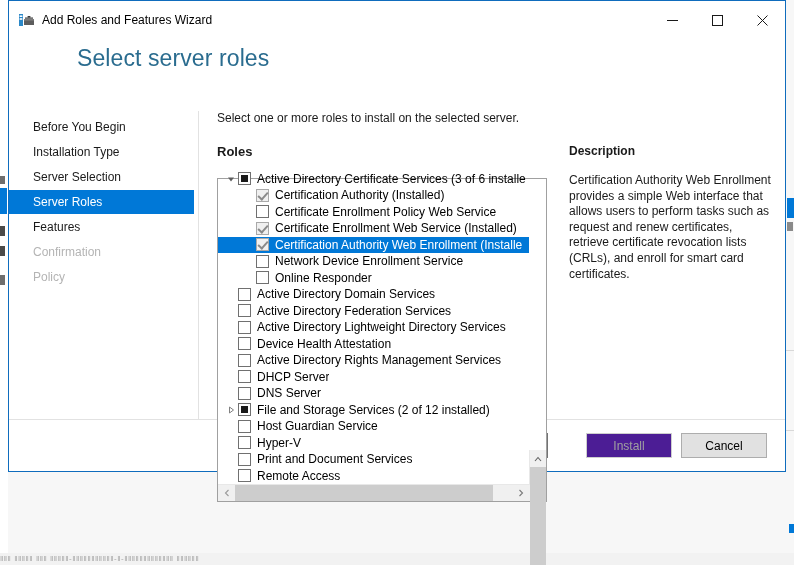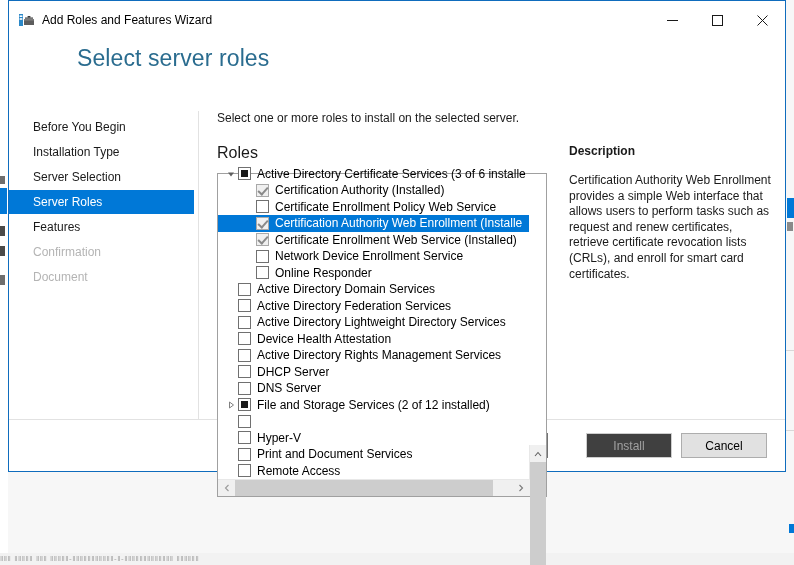--- a/index.html
+++ b/index.html
@@ -127,21 +127,21 @@
   
   #center {
     flex: 1 1 auto; min-width: 0;
     padding: 0 10px 0 18px;
     display: flex; flex-direction: column;
   }
   #instruction {
     font-size: 12px; color: #1a1a1a; margin-bottom: 19px;
   }
   #roles-label {
-    font-size: 16px; color: #1a1a1a; font-weight: normal; margin-bottom: 11px;
+    font-size: 13px; color: #1a1a1a; font-weight: bold; margin-bottom: 19px;
   }
 
   #roles-box {
     border: 1px solid #a0a0a0;
     background: #ffffff;
     height: 324px;
     position: relative;
     display: flex; flex-direction: column;
   }
   #roles-scrollarea {
@@ -252,21 +252,21 @@
   .btn {
     min-width: 86px; height: 25px;
     border: 1px solid #adadad;
     background: #e1e1e1;
     font-size: 12px; color: #000000;
     display: inline-flex; align-items: center; justify-content: center;
     font-family: "Liberation Sans", sans-serif;
     padding: 0 10px;
   }
   .btn.default { border: 2px solid #737373; background: #e1e1e1; }
-  .btn.disabled { color: #a0a0a0; border-color: #cecece; background: #404040; }
+  .btn.disabled { color: #a0a0a0; border-color: #cecece; background: #4c1d95; }
   .btn-gap { width: 20px; }
 </style>
 </head>
 <body>
 
 <div id="desktop">
   <div class="bg-strip-left"></div>
   <div class="bg-accent" style="left:0px; top:188px; width:7px; height:26px;"></div>
   <div class="bg-tile" style="left:0px; top:176px; width:5px; height:8px; background:#6e6e6e;"></div>
   <div class="bg-tile" style="left:0px; top:226px; width:5px; height:10px; background:#4a4a4a;"></div>
@@ -324,21 +324,21 @@
 
   <div id="body">
 
     <div id="nav">
         <div class="nav-item"><span>Before You Begin</span></div>
         <div class="nav-item"><span>Installation Type</span></div>
         <div class="nav-item"><span>Server Selection</span></div>
         <div class="nav-item active"><span>Server Roles</span></div>
         <div class="nav-item"><span>Features</span></div>
         <div class="nav-item disabled"><span>Confirmation</span></div>
-        <div class="nav-item disabled"><span>Document</span></div>
+        <div class="nav-item disabled"><span>Policy</span></div>
       </div>
 
     <div id="center">
       <div id="instruction">Select one or more roles to install on the selected server.</div>
       <div id="roles-label">Roles</div>
 
       <div id="roles-box">
         <div id="roles-scrollarea">
           <div id="roles-list">
               <div class="role-row">
@@ -355,31 +355,31 @@
                 <span class="indent"></span>
                 <span class="cb checked disabled"></span>
                 <span class="role-label">Certification Authority (Installed)</span>
               </div>
               <div class="role-row">
                 <span class="expander spacer"></span>
                 <span class="indent"></span>
                 <span class="cb"></span>
                 <span class="role-label">Certificate Enrollment Policy Web Service</span>
               </div>
+              <div class="role-row">
+                <span class="expander spacer"></span>
+                <span class="indent"></span>
+                <span class="cb checked disabled"></span>
+                <span class="role-label">Certificate Enrollment Web Service (Installed)</span>
+              </div>
               <div class="role-row selected">
                 <span class="expander spacer"></span>
                 <span class="indent"></span>
                 <span class="cb checked disabled"></span>
                 <span class="role-label">Certification Authority Web Enrollment (Installe</span>
-              </div>
-              <div class="role-row">
-                <span class="expander spacer"></span>
-                <span class="indent"></span>
-                <span class="cb checked disabled"></span>
-                <span class="role-label">Certificate Enrollment Web Service (Installed)</span>
               </div>
               <div class="role-row">
                 <span class="expander spacer"></span>
                 <span class="indent"></span>
                 <span class="cb"></span>
                 <span class="role-label">Network Device Enrollment Service</span>
               </div>
               <div class="role-row">
                 <span class="expander spacer"></span>
                 <span class="indent"></span>
@@ -426,20 +426,21 @@
                   <svg width="8" height="8" viewBox="0 0 8 8">
                     <path d="M2.5 1 L6.5 4 L2.5 7 Z" fill="none" stroke="#808080" stroke-width="1"></path>
                   </svg>
                 </span>
                 <span class="cb partial"></span>
                 <span class="role-label">File and Storage Services (2 of 12 installed)</span>
               </div>
               <div class="role-row">
                 <span class="expander spacer"></span>
                 <span class="cb"></span>
+                <span class="role-label">Host Guardian Service</span>
               </div>
               <div class="role-row">
                 <span class="expander spacer"></span>
                 <span class="cb"></span>
                 <span class="role-label">Hyper-V</span>
               </div>
               <div class="role-row">
                 <span class="expander spacer"></span>
                 <span class="cb"></span>
                 <span class="role-label">Print and Document Services</span>

